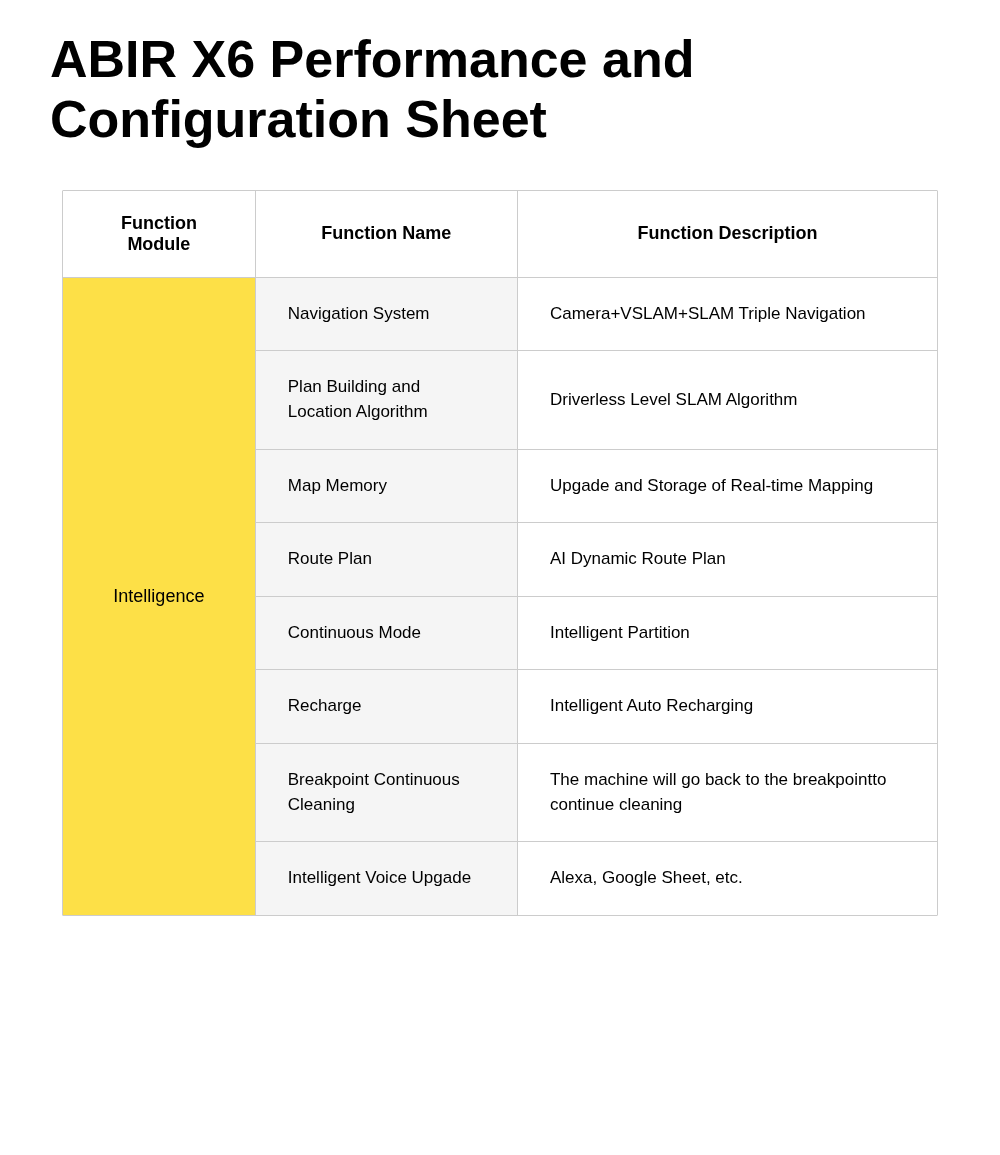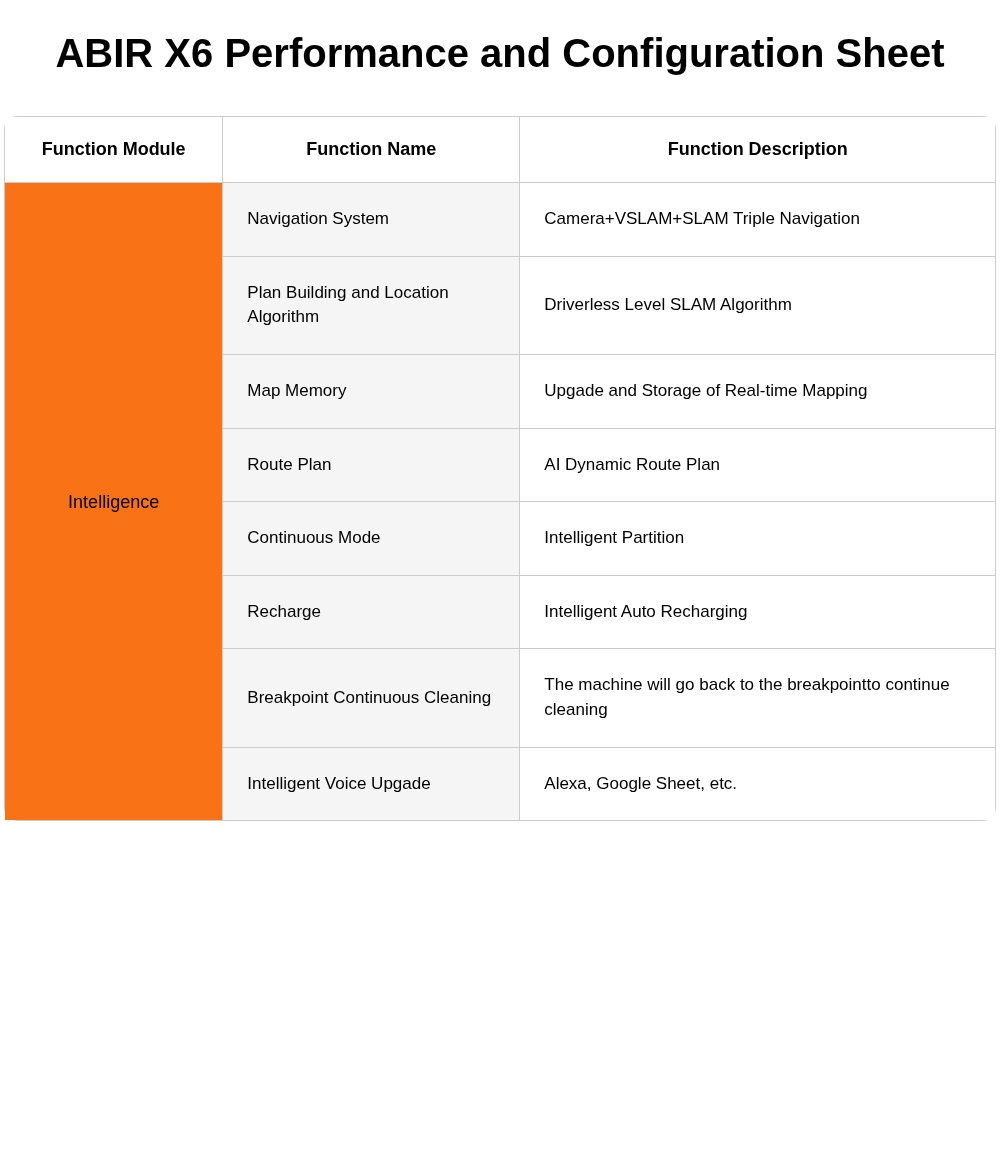--- a/index.html
+++ b/index.html
@@ -13,32 +13,32 @@
       background: #ffffff;
       width: 1000px;
       min-height: 1155px;
       display: flex;
       flex-direction: column;
       align-items: center;
       padding: 30px 20px;
     }
 
     .page-title {
-      font-size: 40px;
+      font-size: 52px;
       font-weight: 900;
-      text-align: right;
+      text-align: left;
       line-height: 1.15;
       margin-bottom: 40px;
       max-width: 900px;
     }
 
     .table-wrapper {
-      width: 992px;
+      width: 876px;
       border: 1.5px solid #cccccc;
-      border-radius: 13px;
+      border-radius: 1px;
     }
 
     table {
       width: 100%;
       border-collapse: collapse;
     }
 
     thead tr {
       border-bottom: 1.5px solid #cccccc;
     }
@@ -68,31 +68,31 @@
 
     tbody tr {
       border-bottom: 1.5px solid #cccccc;
     }
 
     tbody tr:last-child {
       border-bottom: none;
     }
 
     tbody td {
-      padding: 24px 24px;
+      padding: 24px 32px;
       font-size: 17px;
       vertical-align: middle;
       line-height: 1.45;
     }
 
     .module-cell {
       border-right: 1.5px solid #cccccc;
       text-align: center;
       font-size: 18px;
-      background: #f97316;
+      background: #fde047;
     }
 
     .name-cell {
       border-right: 1.5px solid #cccccc;
       background: #f5f5f5;
     }
 
     .desc-cell {
       background: #ffffff;
     }

